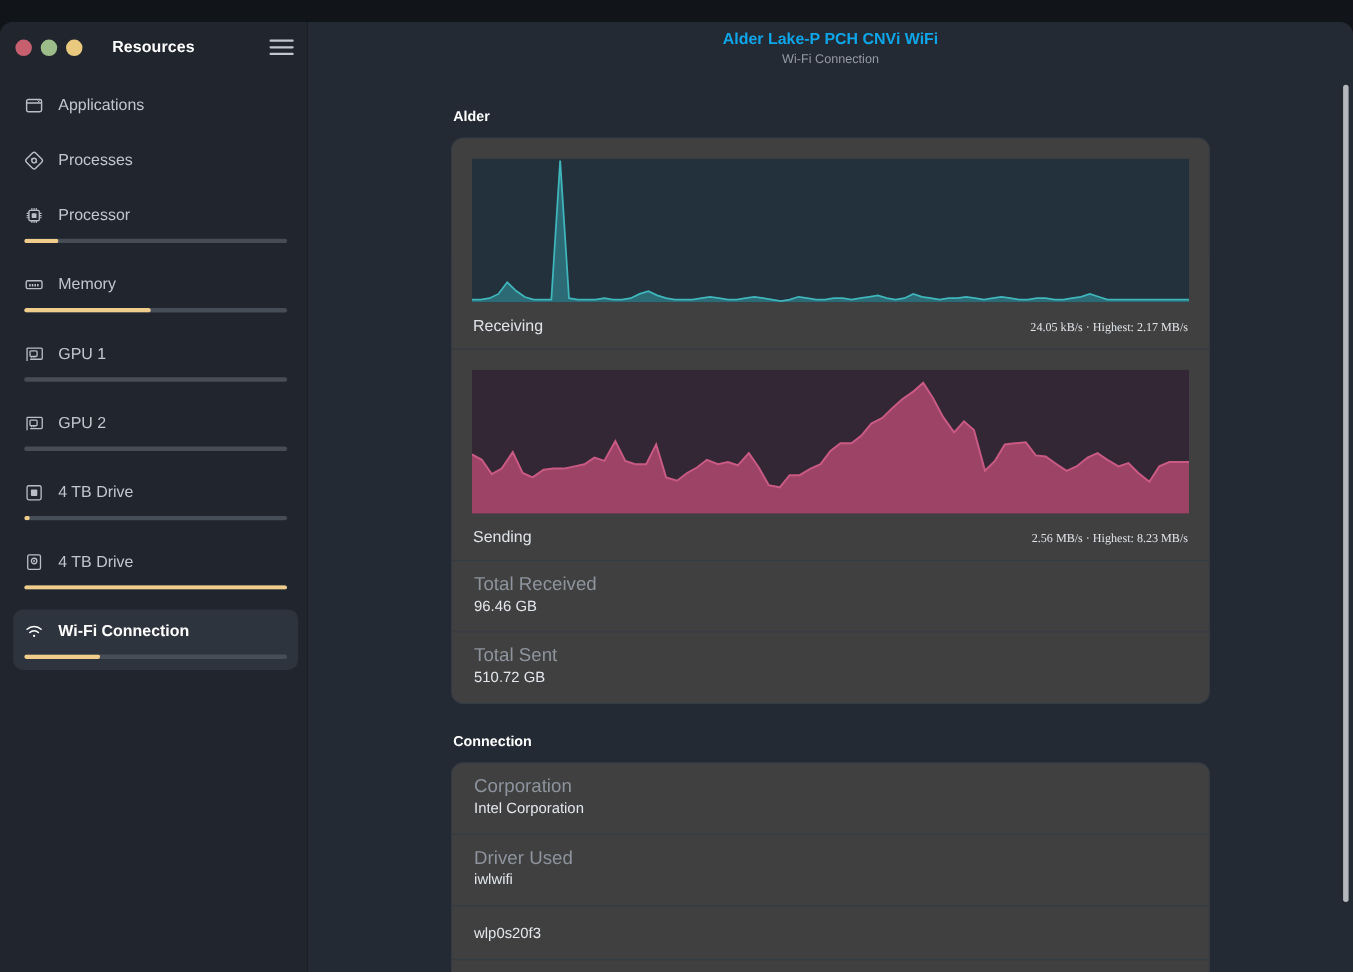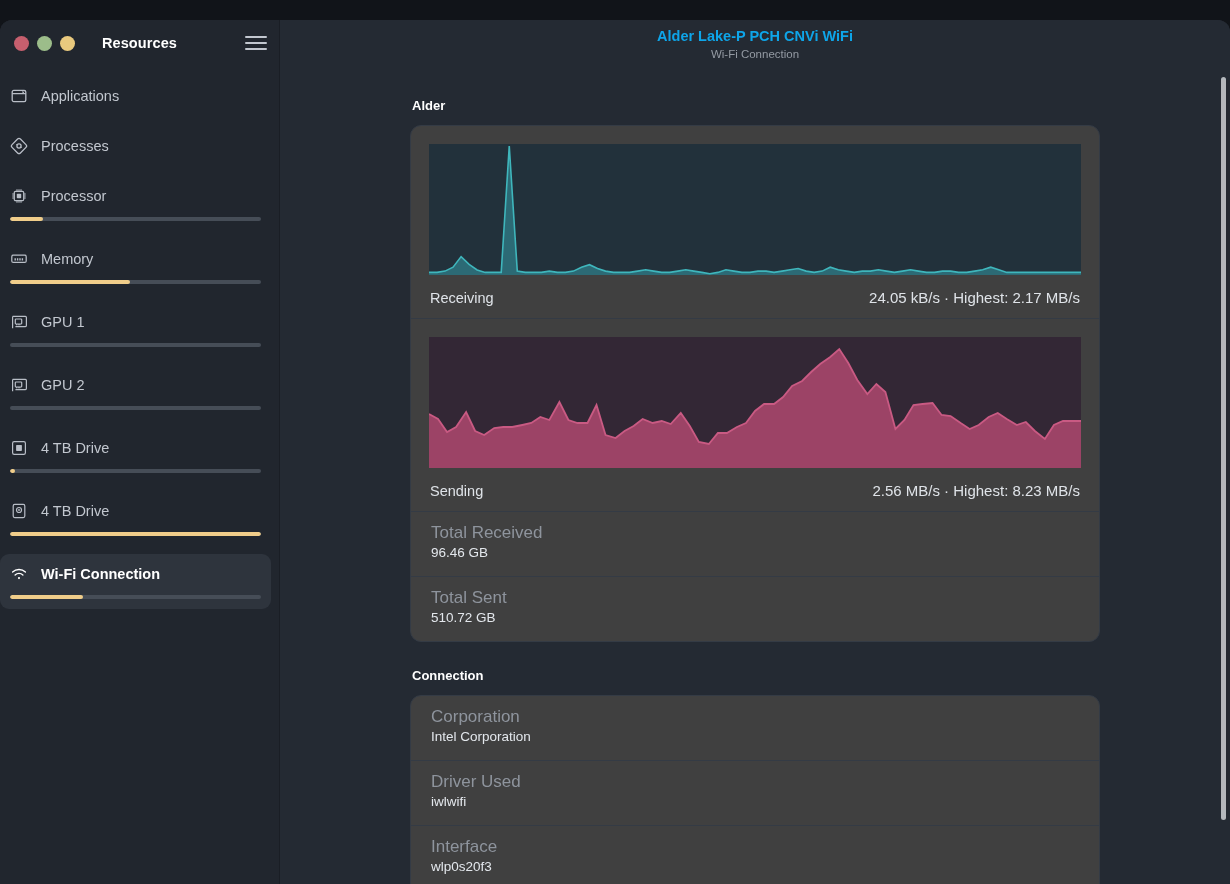--- a/index.html
+++ b/index.html
@@ -50,21 +50,21 @@
   }
   .hamburger {
     margin-left: auto;
     width: 22px; height: 22px;
     display: flex; flex-direction: column;
     justify-content: center; gap: 4px;
     position: relative; z-index: 2;
   }
   .hamburger i { display: block; height: 2px; background: #c2c7cf; border-radius: 1px; }
 
-  .nav { padding: 10px 8px 0 0; }
+  .nav { padding: 10px 8px 0 12px; }
   .nav-item {
     position: relative;
     border-radius: 9px;
     padding: 8px 10px 10px 10px;
     margin-bottom: 8px;
   }
   .nav-item.selected { background: #2e343d; }
   .nav-row { display: flex; align-items: center; gap: 13px; height: 24px; }
   .nav-icon {
     width: 18px; height: 18px; flex: 0 0 18px;
@@ -135,21 +135,21 @@
     position: relative;
     overflow: hidden;
   }
   .graph-box svg { display: block; width: 100%; height: 100%; }
   .graph-footer {
     display: flex; justify-content: space-between; align-items: baseline;
     margin-top: 14px;
     padding: 0 1px;
   }
   .graph-name { font-size: 14.5px; color: #dfe3e8; }
-  .graph-stat { font-size: 15px; color: #dfe3e8; }
+  .graph-stat { font-size: 11px; color: #dfe3e8; font-family: Liberation Serif, serif; }
 
   .kv-row {
     padding: 13px 20px 14px 20px;
     border-top: 1px solid #343b45;
   }
   .kv-row.first { border-top: none; }
   .kv-key { font-size: 17px; color: #8e949d; line-height: 16px; }
   .kv-val { font-size: 13.5px; color: #e3e7ec; line-height: 19px; margin-top: 2px; }
 
   
@@ -419,21 +419,20 @@
         <div class="card">
           <div class="kv-row first">
             <div class="kv-key">Corporation</div>
             <div class="kv-val">Intel Corporation</div>
           </div>
           <div class="kv-row">
             <div class="kv-key">Driver Used</div>
             <div class="kv-val">iwlwifi</div>
           </div>
           <div class="kv-row">
-            <div class="kv-key">Interface</div>
             <div class="kv-val">wlp0s20f3</div>
           </div>
           <div class="kv-row">
             <div class="kv-key"></div>
             <div class="kv-val"></div>
           </div>
         </div>
 
       </div>
     </div>

